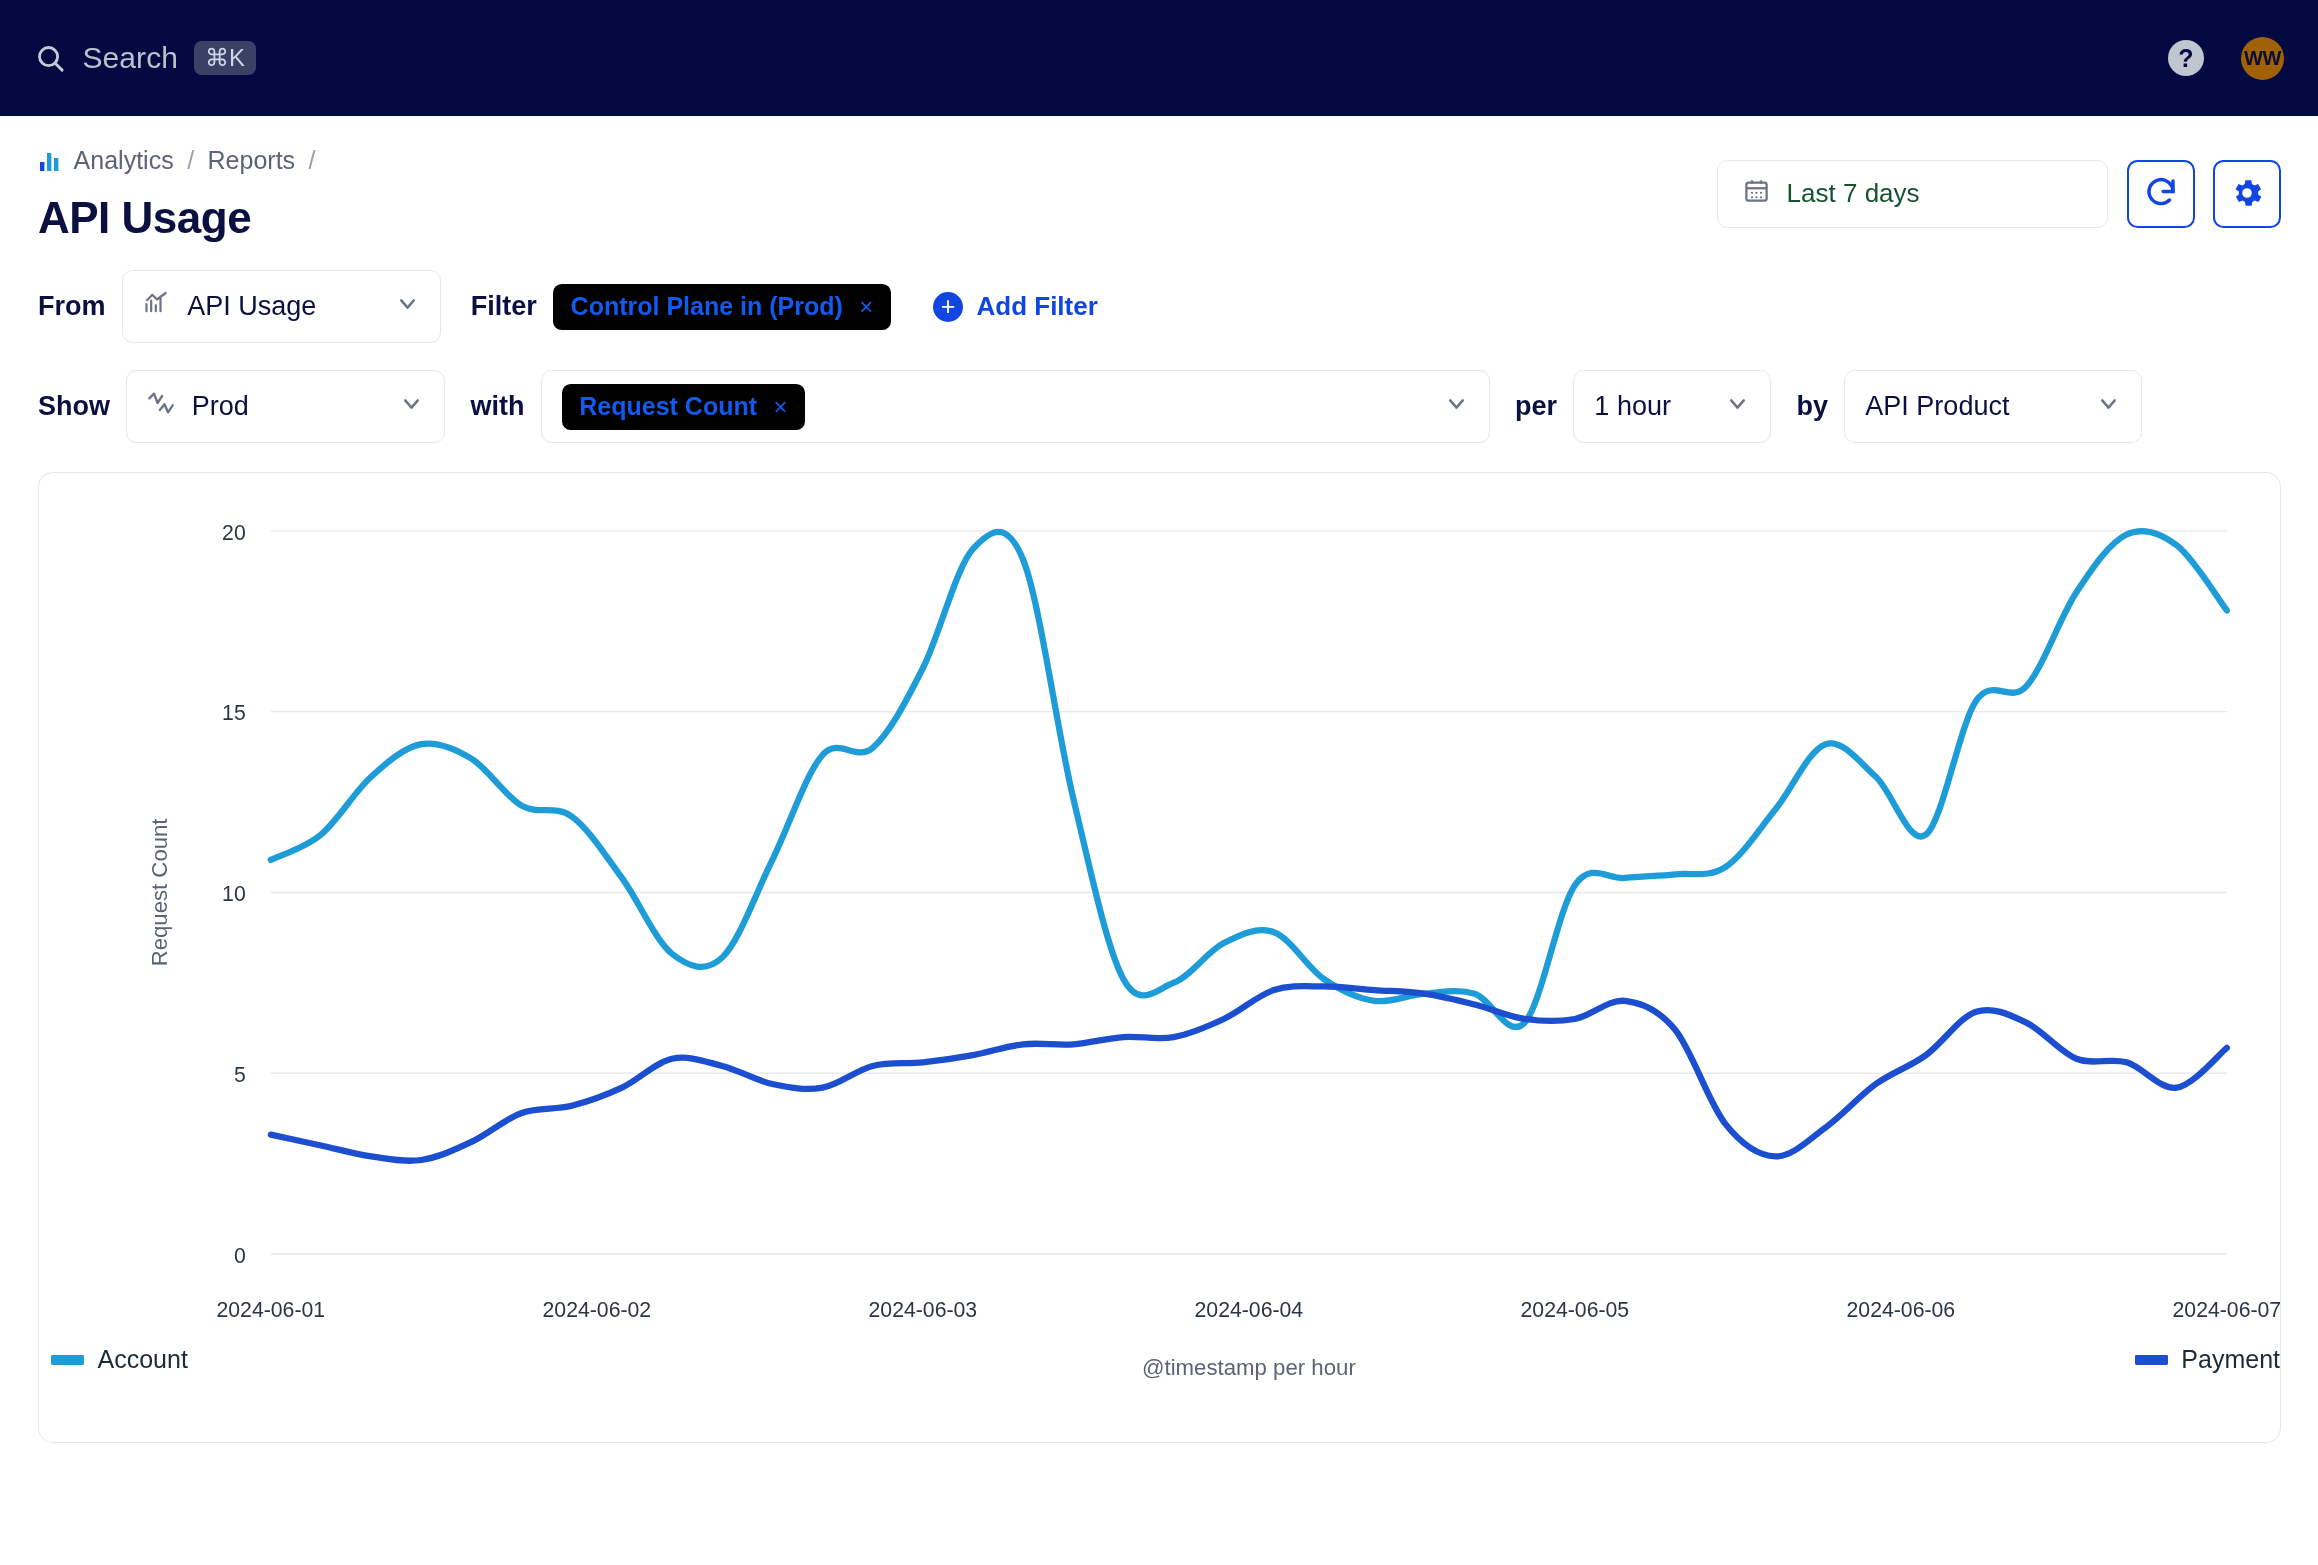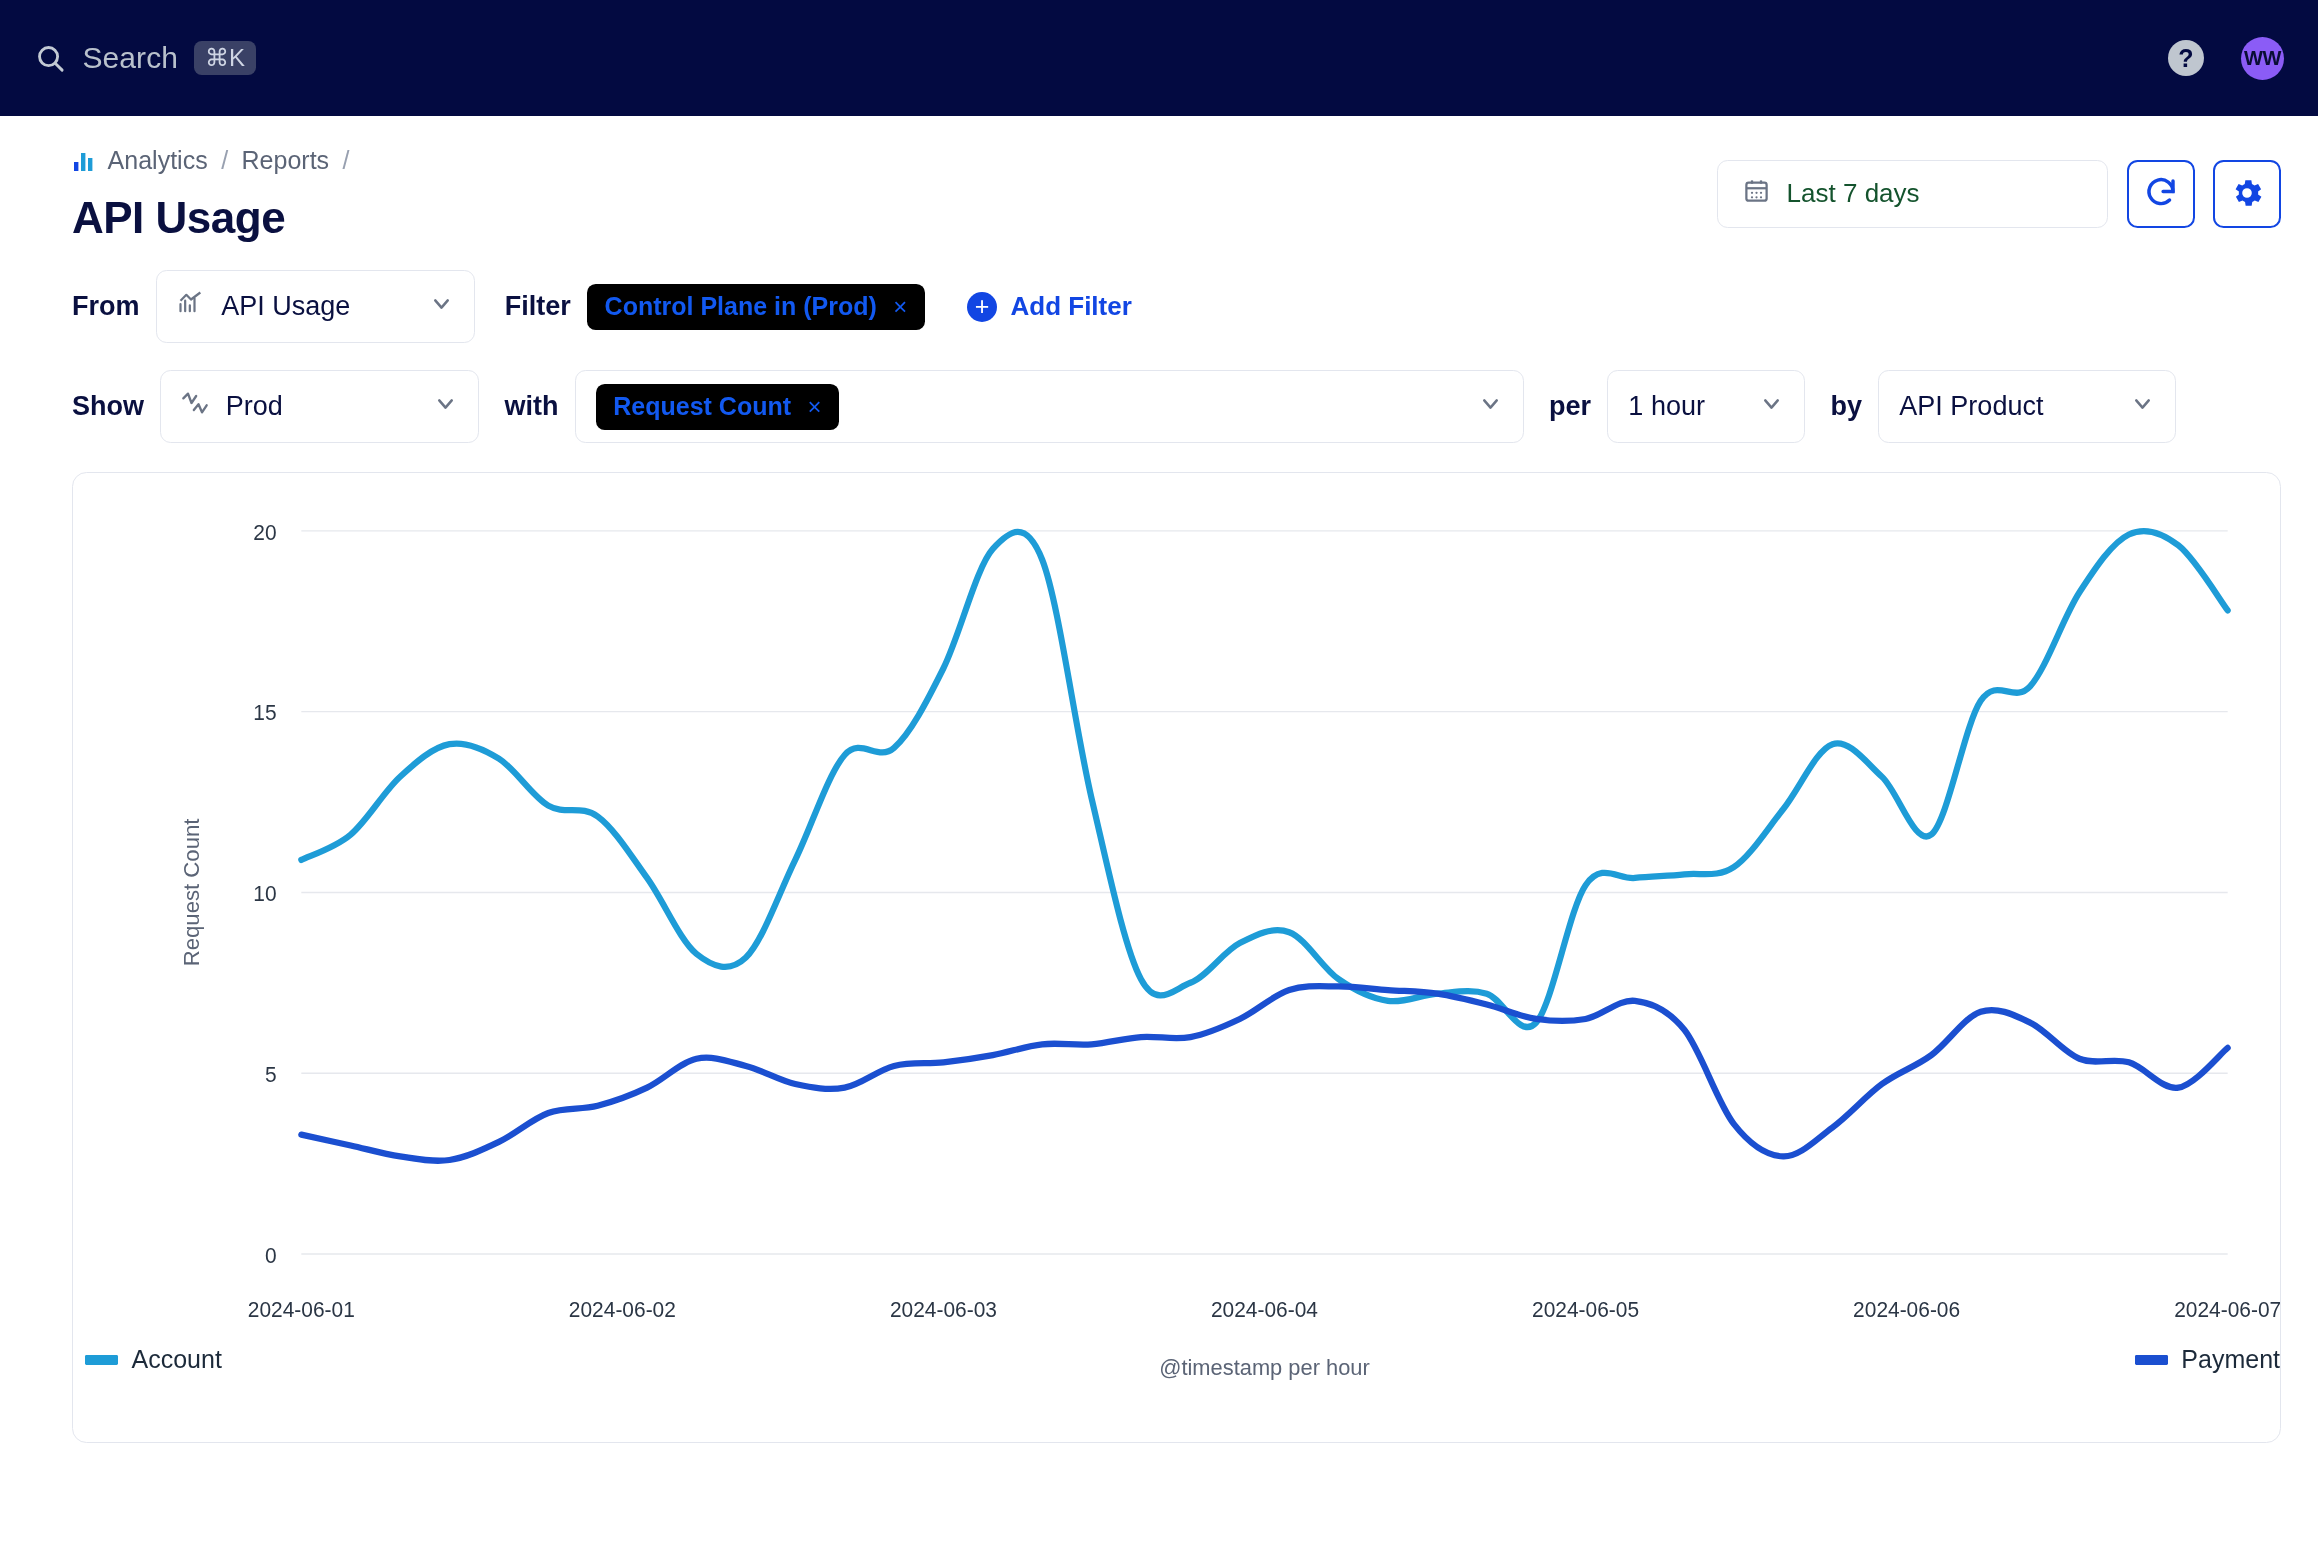--- a/index.html
+++ b/index.html
@@ -40,27 +40,27 @@
     display: flex; align-items: center; gap: 37px;
   }
   .help-circle {
     width: 36px; height: 36px; border-radius: 50%;
     background: #BFC6CF;
     display: flex; align-items: center; justify-content: center;
     color: #030A41; font-size: 25px; font-weight: bold;
   }
   .avatar {
     width: 43px; height: 43px; border-radius: 50%;
-    background: #8b5cf6;
+    background: #a16207;
     display: flex; align-items: center; justify-content: center;
     color: #0A0E35; font-size: 20px; font-weight: 600; letter-spacing: -0.5px;
   }
 
   
-  .page { padding: 0 38px; margin-left: 34px; }
+  .page { padding: 0 38px; }
   .header-row {
     display: flex; align-items: flex-start;
     padding-top: 30px;
   }
   .breadcrumb {
     display: flex; align-items: center; gap: 11.6px;
     font-size: 25px; color: #5B6476;
   }
   .bc-icon { display:block; }
   .bc-sep { color: #98A0B0; margin: 0 1.9px; }

